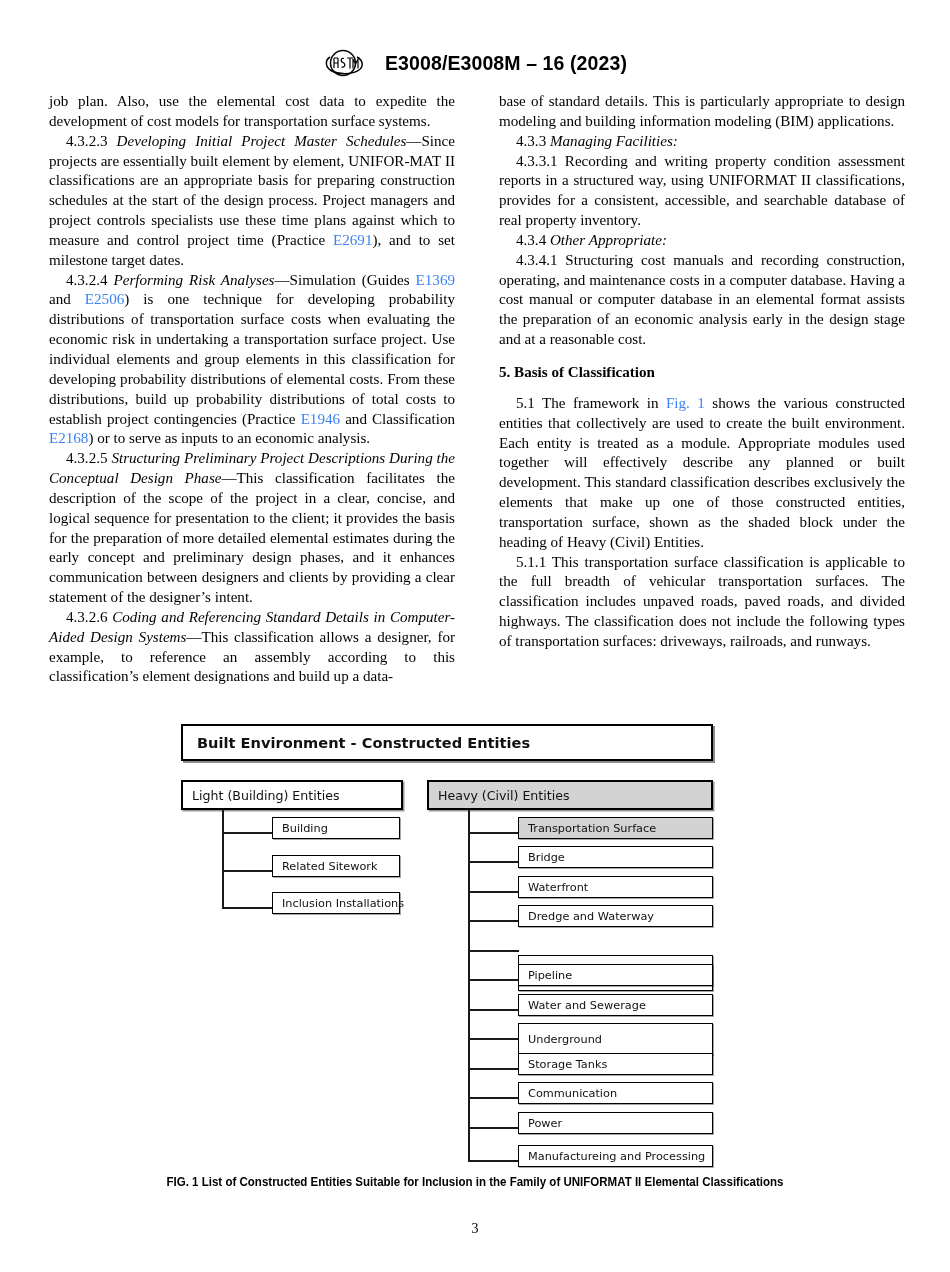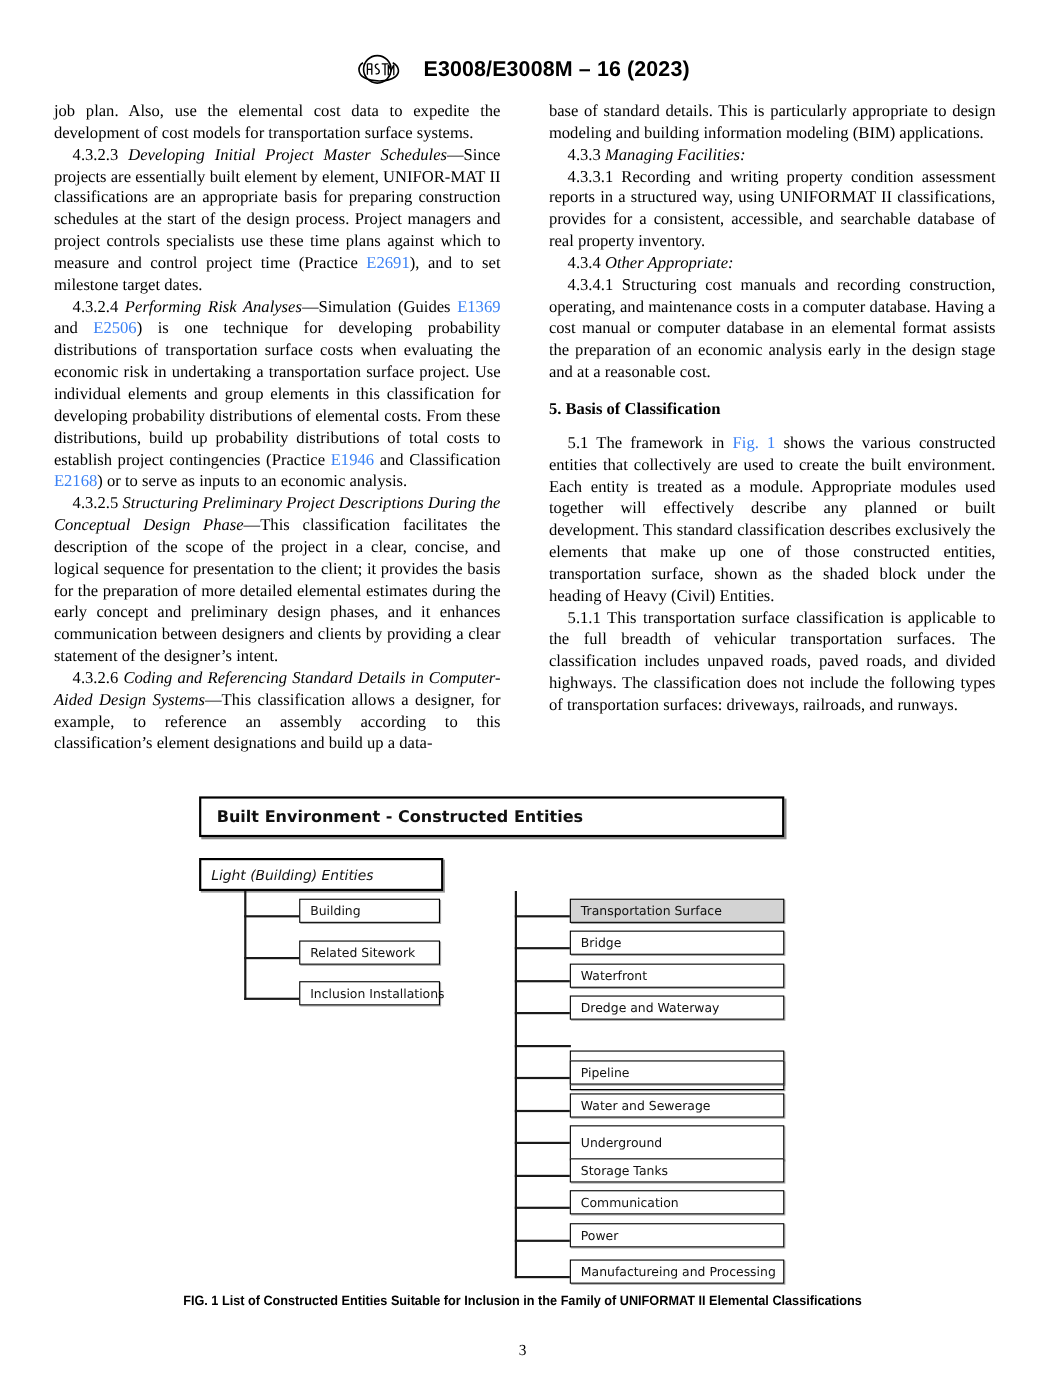--- a/index.html
+++ b/index.html
@@ -96,21 +96,21 @@
     background: #ffffff;
     border: 1.5px solid #000000;
     display: flex;
     align-items: center;
     font-size: 11.3px;
     color: #111111;
     padding-left: 9px;
     white-space: nowrap;
   }
   .box.shaded { background: #d3d3d3; }
-  .box.heavy  { border-width: 2.5px; font-style: italic; }
+  .box.heavy  { border-width: 2.5px; }
   .box.title-box {
     border-width: 2.5px;
     font-weight: bold;
     font-size: 14.6px;
     padding-left: 14px;
     box-shadow: 2px 2px 0 rgba(0,0,0,0.45);
   }
   .box.parent-box {
     box-shadow: 1.5px 1.5px 0 rgba(0,0,0,0.4);
     font-size: 12.6px;
@@ -226,20 +226,23 @@
       <div class="hline" style="left:47px; top:152px; width:51px;"></div>
       <div class="box child-box" style="left:97px; top:137px; width:128px; height:22px;">
         <span>Related Sitework</span>
       </div>
 
       <div class="hline" style="left:47px; top:189px; width:51px;"></div>
       <div class="box child-box" style="left:97px; top:174px; width:128px; height:22px;">
         <span>Inclusion Installations</span>
       </div>
 
+      <div class="box parent-box heavy shaded" style="left:252px; top:62px; width:286px; height:30px;">
+        <span>Heavy (Civil) Entities</span>
+      </div>
 
       <div class="vline" style="left:293px; top:92px; height:352px;"></div>
 
       <div class="hline" style="left:293px; top:114px; width:51px;"></div>
       <div class="box child-box shaded" style="left:343px; top:99px; width:195px; height:22px;">
         <span>Transportation Surface</span>
       </div>
 
       <div class="hline" style="left:293px; top:143px; width:51px;"></div>
       <div class="box child-box" style="left:343px; top:128px; width:195px; height:22px;">

